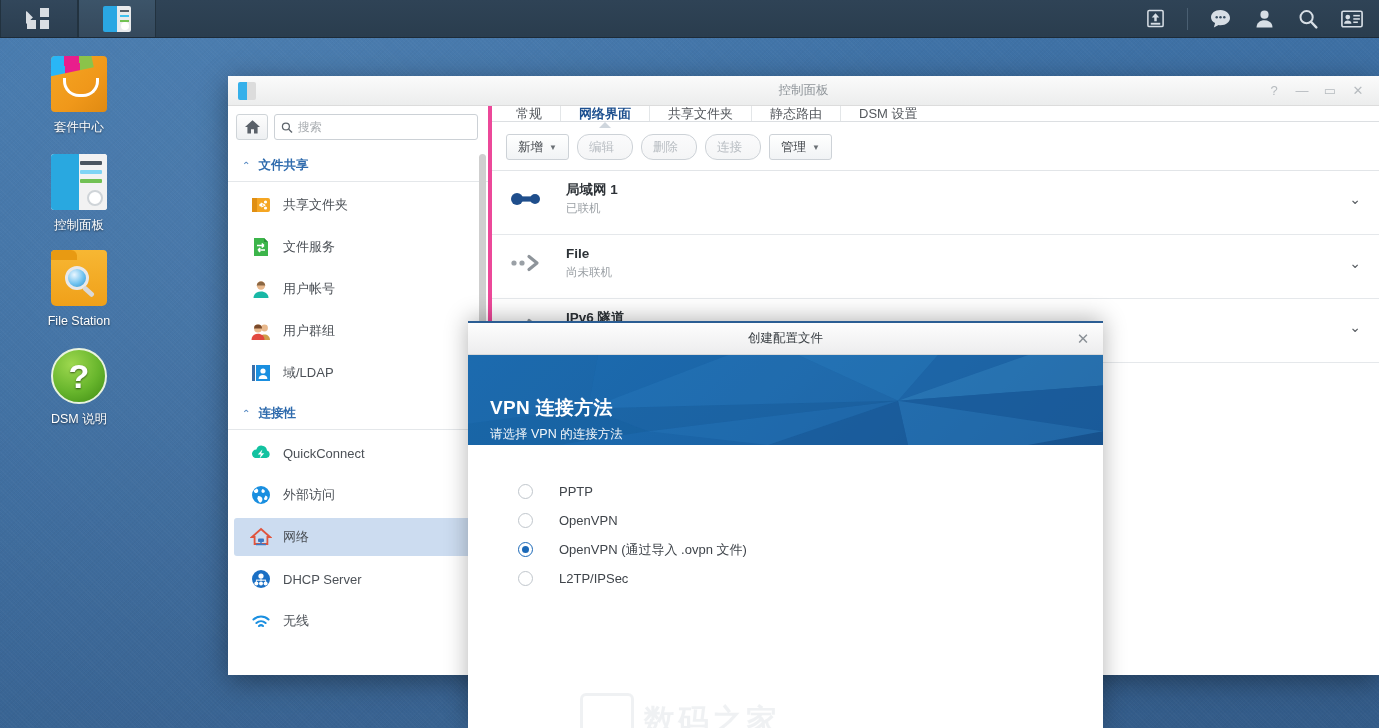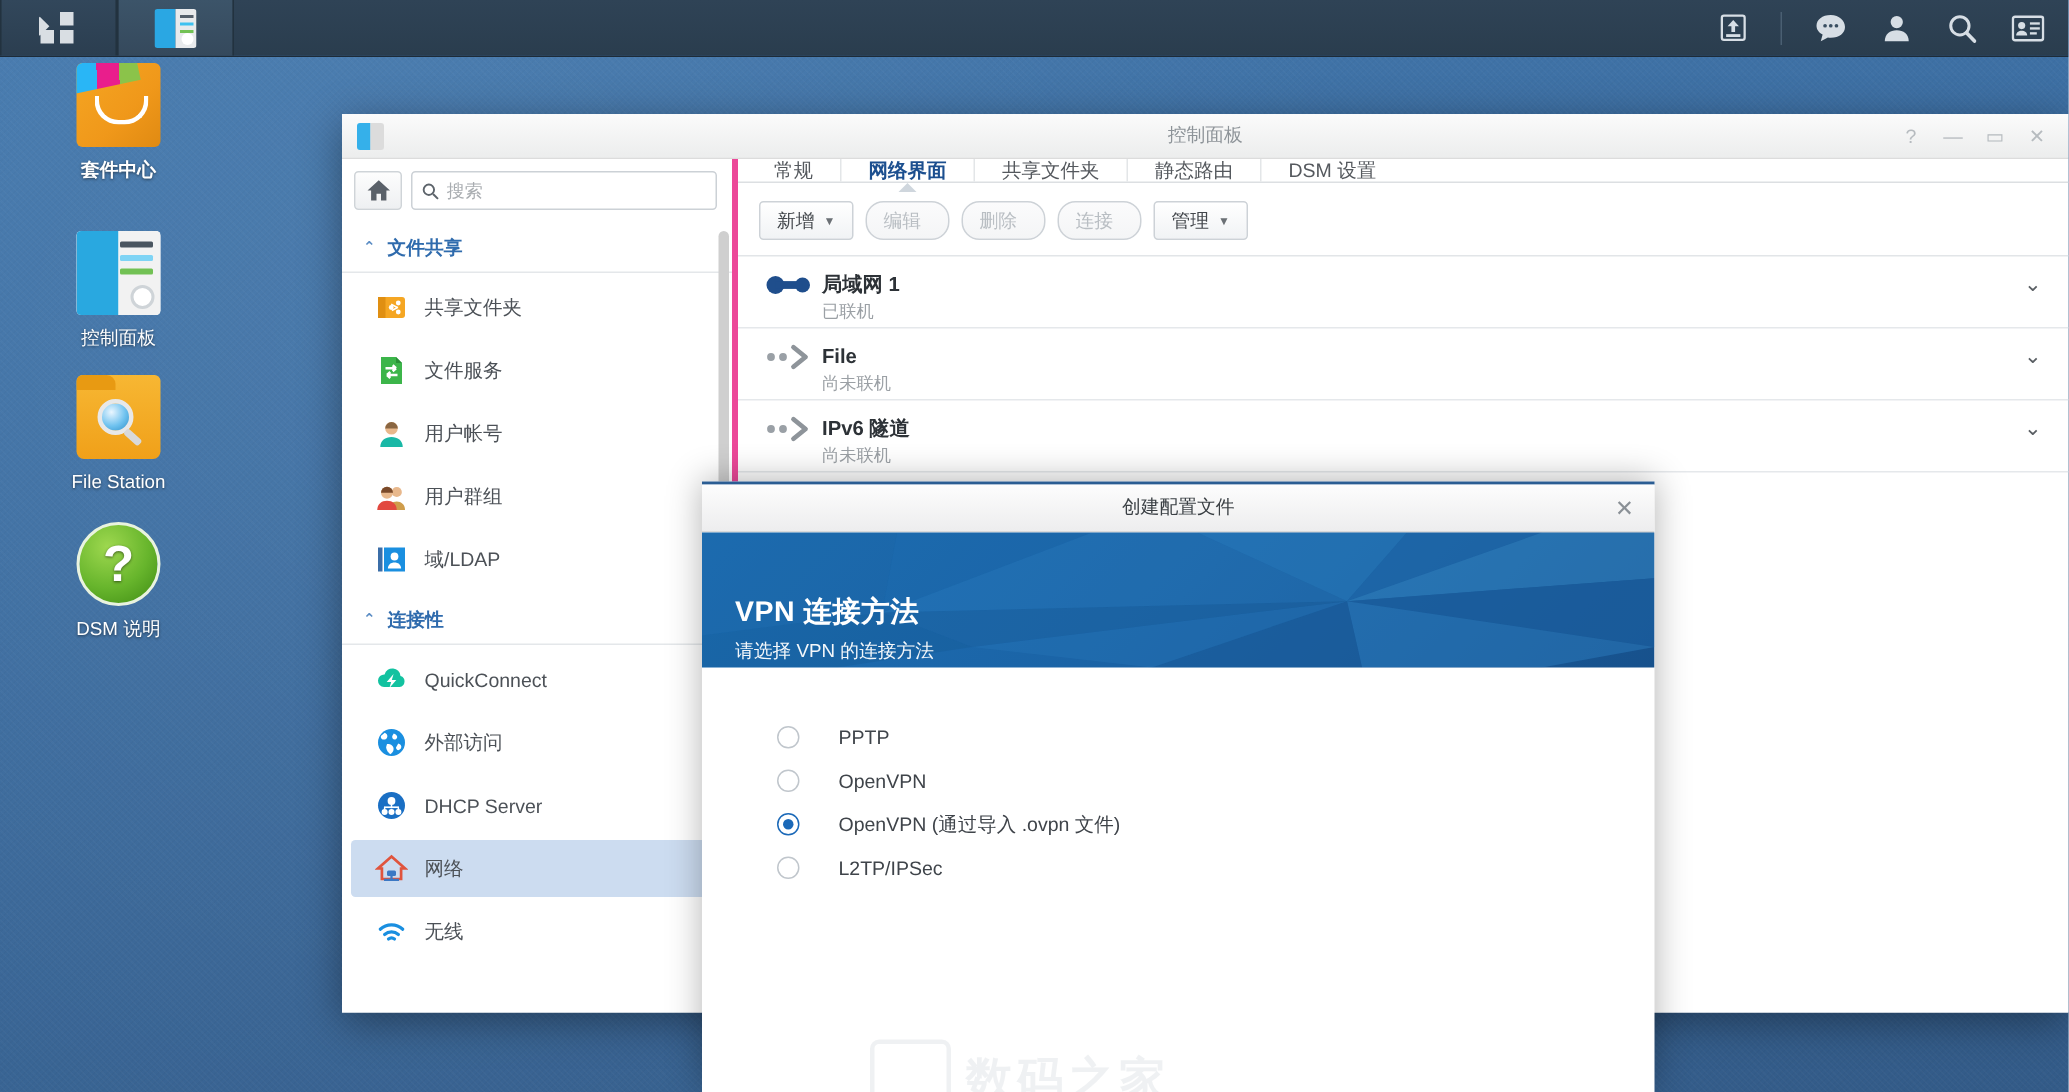--- a/index.html
+++ b/index.html
@@ -190,21 +190,21 @@
   .tbtn {
     min-width: 56px; height: 26px; padding: 0 11px; border: 1px solid #cdd2d7; border-radius: 3px;
     background: linear-gradient(180deg,#ffffff,#f1f3f5);
     font-size: 12.5px; color: #43474c; display: flex; align-items: center; gap: 6px;
     cursor: pointer; font-family: inherit;
   }
   .tbtn.disabled { color: #b9bec3; background: linear-gradient(180deg,#fbfbfc,#f4f5f6); cursor: default; border-radius: 12px; }
   .tbtn .dn { font-size: 8px; color: #6b7075; }
   #if-list { border-top: 1px solid #e2e5e8; }
   .if-row {
-    display: flex; align-items: flex-start; gap: 4px; padding: 10px 18px 2px 16px;
+    display: flex; align-items: center; gap: 22px; padding: 10px 18px 18px 16px;
     border-bottom: 1px solid #e5e8eb; cursor: pointer;
   }
   .if-ico { width: 36px; flex: 0 0 36px; display: flex; align-items: center; justify-content: center; }
   .if-txt { flex: 1; min-width: 0; }
   .if-name { font-size: 13.5px; font-weight: bold; color: #2d3237; line-height: 18px; }
   .if-stat { font-size: 11.5px; color: #9ba0a5; line-height: 16px; margin-top: 1px; }
   .if-chev { color: #5a5f64; font-size: 14px; }
 
   
   #modal {
@@ -253,21 +253,21 @@
   #watermark .wm-txt .cn {
     font-size: 31px; font-weight: bold; color: #cdd3d9; letter-spacing: 3px; line-height: 32px;
     font-family: "DejaVu Sans", sans-serif;
   }
 </style>
 </head>
 <body>
 
 <div id="desktop"></div>
 
-<div class="dicon" style="left:24px; top:42px;font-weight:bold;">
+<div class="dicon" style="left:24px; top:56px;">
   <div class="glyph ic-pkg"></div>
   <span class="lbl">套件中心</span>
 </div>
 
 <div class="dicon" style="left:24px; top:154px;">
   <div class="glyph ic-cp">
     <div class="l"></div>
     <div class="r">
       <div class="bar" style="top:7px; width:22px;"></div>
       <div class="bar" style="top:16px; width:22px; background:#7fd4f5;"></div>
@@ -420,50 +420,50 @@
               <circle cx="11" cy="11" r="9" fill="#1a8fe0"></circle>
               <g fill="#fff">
                 <path d="M6.5 4.5 c2.5 1 2 3.6 .6 4.3 -1.6 .8-3.6-.3-3.2-2.2Z"></path>
                 <path d="M12.5 5 c2 .5 3.2 2.6 1.6 3.6 -1.5 1-3-.4-2.6-2Z"></path>
                 <path d="M8 12 c3 0 4.4 1.4 4.4 3.4 0 1.6-1 2.6-2.2 3.4 -1.5-1-2.6-2.8-2.8-4.6Z"></path>
                 <path d="M15.5 11.6 c2.2 .6 2.6 2.4 1.4 3.8 -1.2 1.4-2.9 .6-2.9-1Z"></path>
               </g>
             </svg>
           </span>
           <span>外部访问</span>
+        </div>
+
+        <div class="side-item active">
+          <span class="si-ico">
+            <svg width="22" height="22" viewBox="0 0 22 22">
+              <path d="M11 3 L20 11 h-2.6 v7 H4.6 v-7 H2 Z" fill="none" stroke="#e0543d" stroke-width="1.8"></path>
+              <rect x="8" y="12.4" width="6" height="3.6" rx="1" fill="#3b78c4"></rect>
+              <path d="M11 16 v2.6 M6 18.6 h10" stroke="#3b78c4" stroke-width="1.5"></path>
+            </svg>
+          </span>
+          <span>网络</span>
         </div>
 
         <div class="side-item">
           <span class="si-ico">
             <svg width="22" height="22" viewBox="0 0 22 22">
               <circle cx="11" cy="11" r="9" fill="#1a6fc4"></circle>
               <circle cx="11" cy="8" r="2.6" fill="#fff"></circle>
               <g fill="#fff">
                 <circle cx="6.4" cy="15.4" r="2"></circle>
                   <circle cx="11" cy="15.4" r="2"></circle>
                   <circle cx="15.6" cy="15.4" r="2"></circle>
                 <rect x="6" y="11.6" width="10" height="1.1"></rect>
                   <rect x="10.5" y="10.4" width="1" height="2.4"></rect>
                 <rect x="5.9" y="12.3" width="1" height="1.5"></rect>
                   <rect x="15.1" y="12.3" width="1" height="1.5"></rect>
               </g>
             </svg>
           </span>
           <span>DHCP Server</span>
-        </div>
-
-        <div class="side-item active">
-          <span class="si-ico">
-            <svg width="22" height="22" viewBox="0 0 22 22">
-              <path d="M11 3 L20 11 h-2.6 v7 H4.6 v-7 H2 Z" fill="none" stroke="#e0543d" stroke-width="1.8"></path>
-              <rect x="8" y="12.4" width="6" height="3.6" rx="1" fill="#3b78c4"></rect>
-              <path d="M11 16 v2.6 M6 18.6 h10" stroke="#3b78c4" stroke-width="1.5"></path>
-            </svg>
-          </span>
-          <span>网络</span>
         </div>
 
         <div class="side-item">
           <span class="si-ico">
             <svg width="22" height="22" viewBox="0 0 22 22">
               <g fill="none" stroke="#1a8fe0" stroke-width="2.1" stroke-linecap="round">
                 <path d="M3.5 9.5 A11 11 0 0 1 18.5 9.5"></path>
                 <path d="M6.4 13 A7 7 0 0 1 15.6 13"></path>
                 <path d="M9 16 A3.2 3.2 0 0 1 13 16"></path>
               </g>

